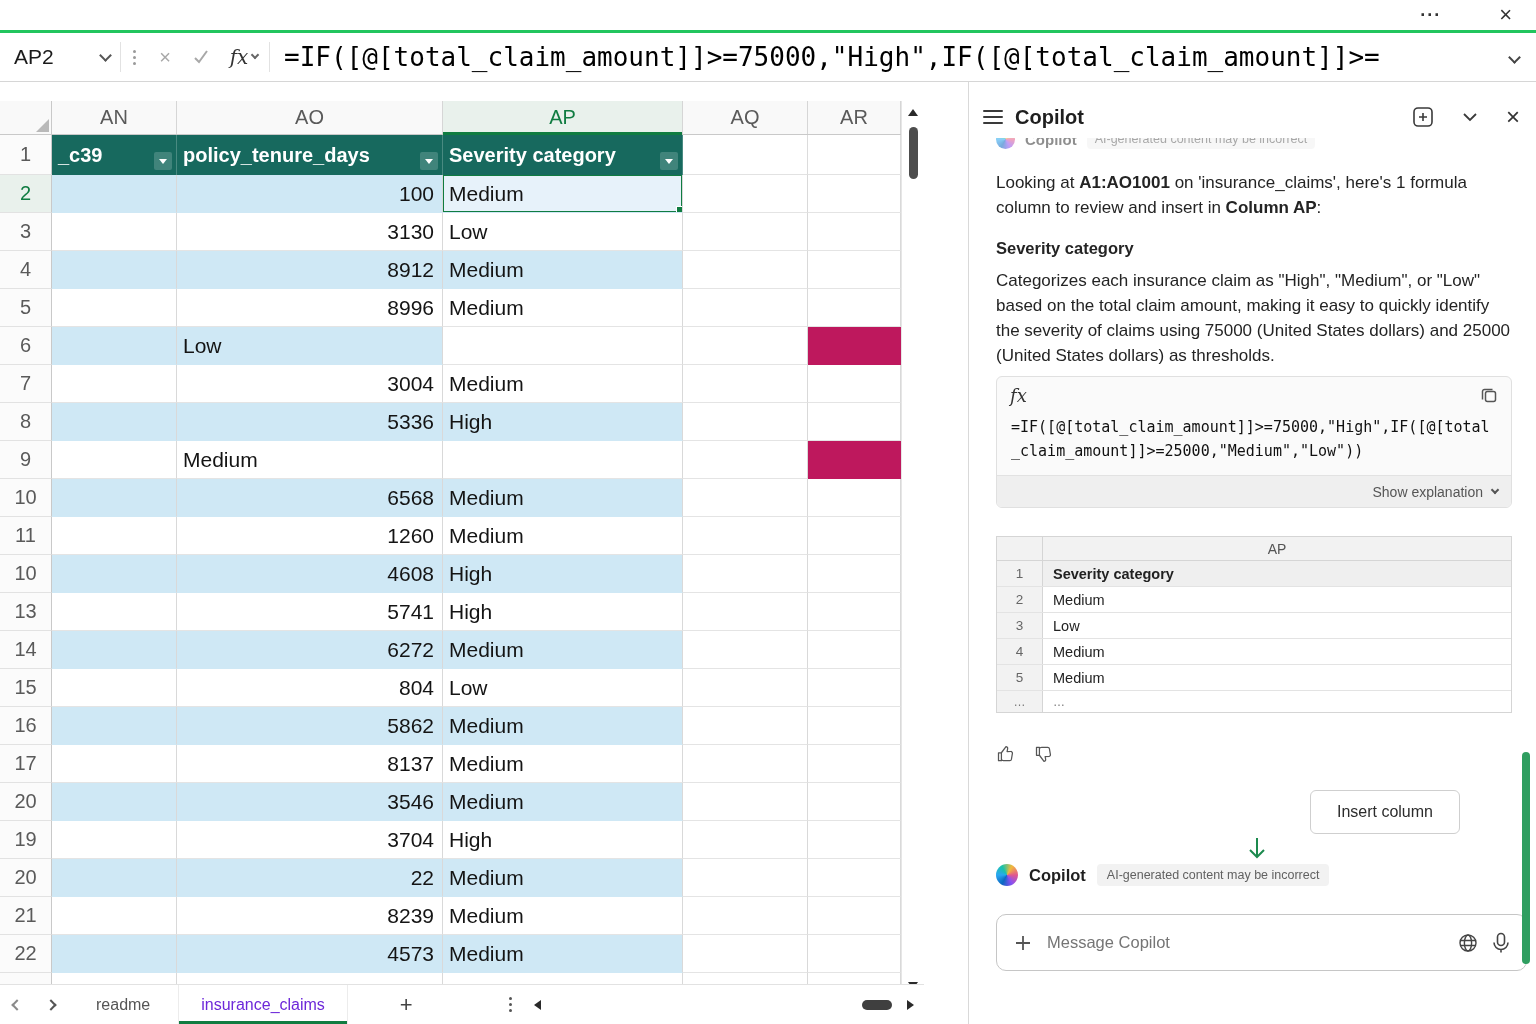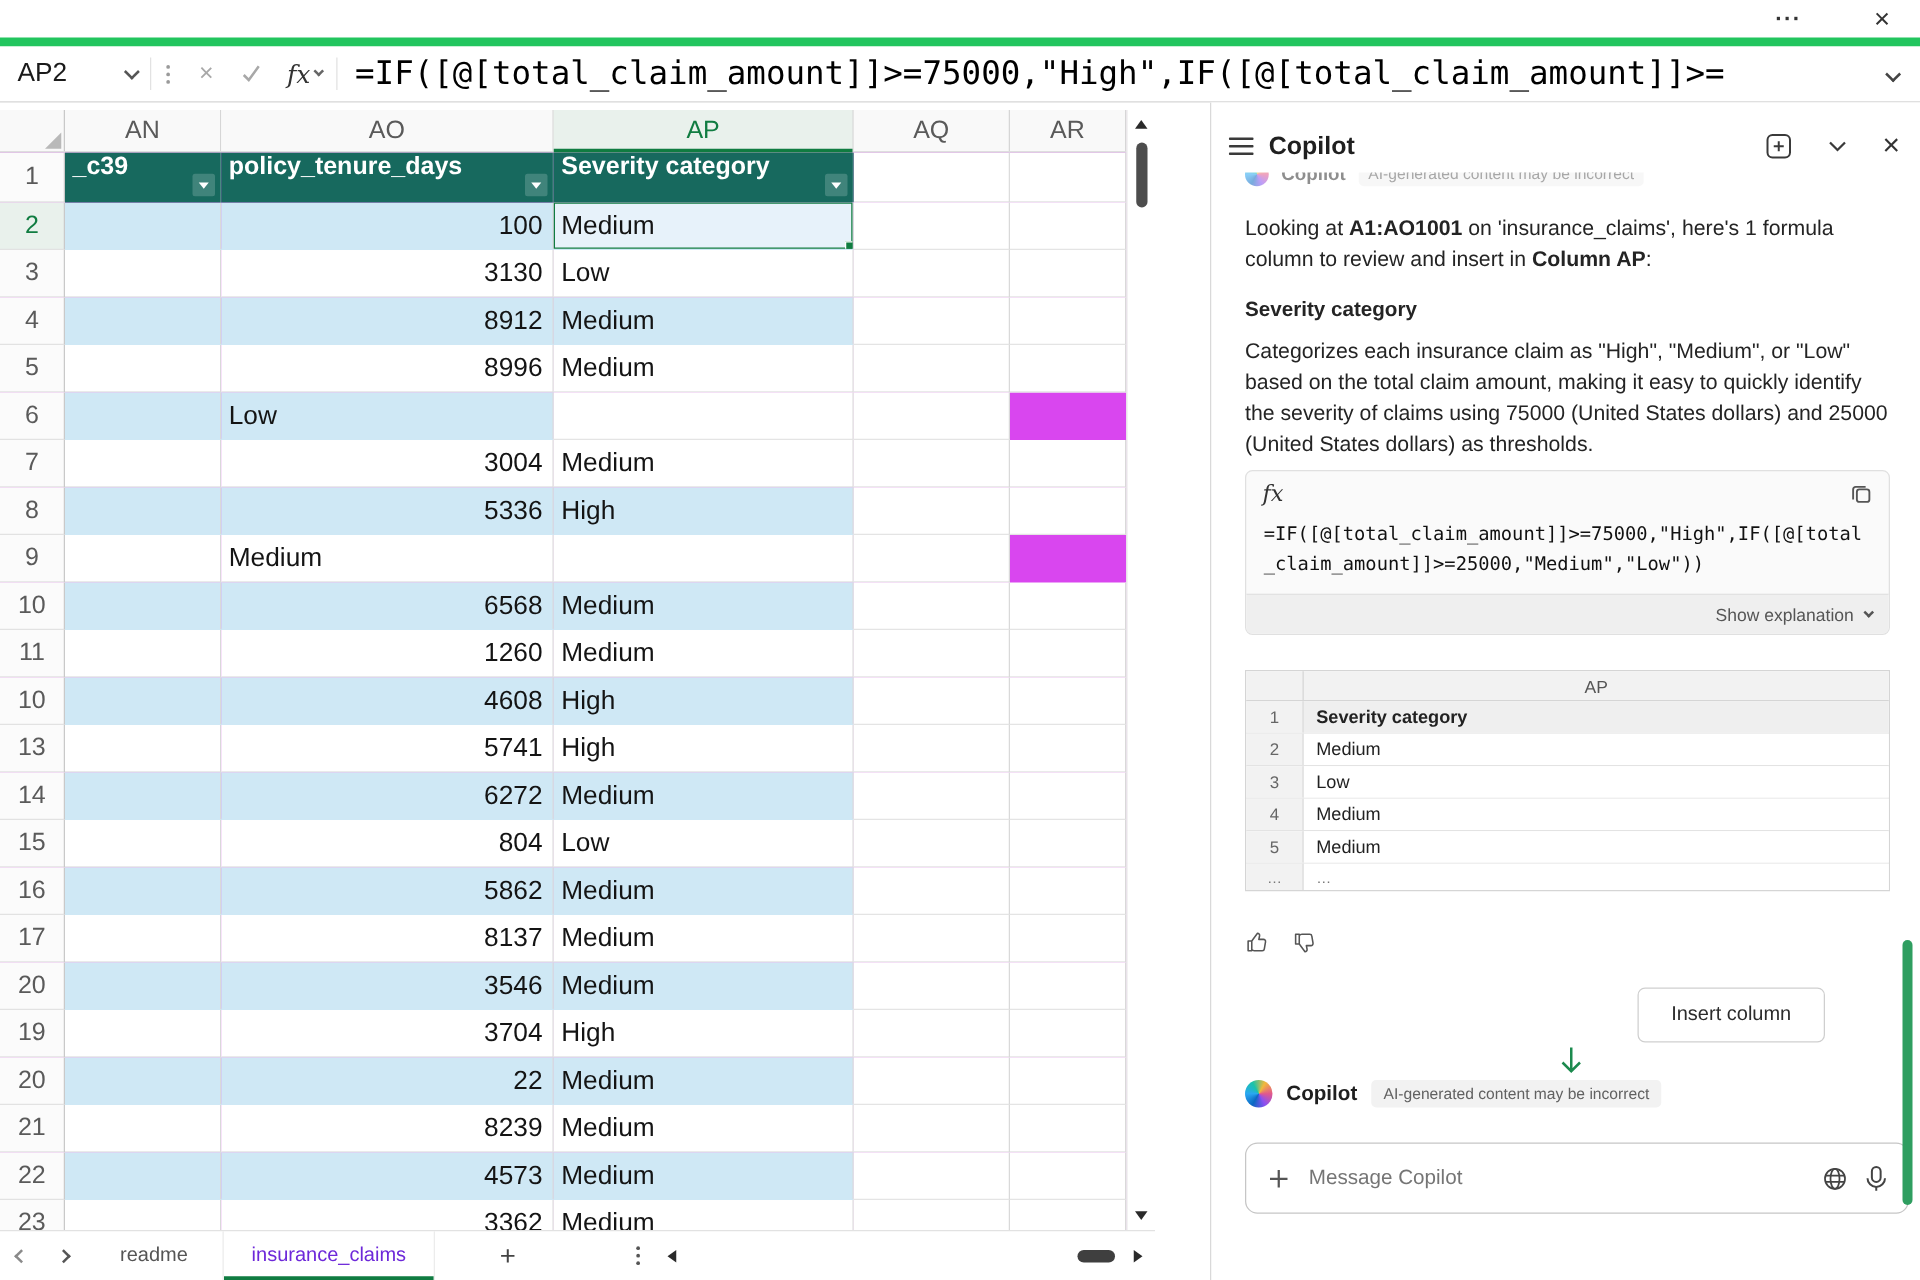--- a/index.html
+++ b/index.html
@@ -10,49 +10,49 @@
   html,body{ width:1536px; height:1024px; overflow:hidden; }
   body{ font-family:"Liberation Sans", sans-serif; background:#fff; color:#222; }
   .app{ position:relative; width:1536px; height:1024px; background:#fff; overflow:hidden; }
 
   
   .titlebar{ position:absolute; top:0; left:0; right:0; height:30px; display:flex; justify-content:flex-end; align-items:center; gap:58px; padding-right:24px; }
   .tb-more{ font-size:18px; color:#333; letter-spacing:1px; font-weight:700; }
   .tb-close{ font-size:22px; color:#333; line-height:1; }
 
   
-  .formula-row{ position:absolute; top:30px; left:0; right:0; height:52px; border-top:7px solid #22c55e; border-bottom:1px solid #d6d6d6; display:flex; align-items:stretch; background:#fff; }
+  .formula-row{ position:absolute; top:30px; left:0; right:0; height:52px; border-top:3px solid #22c55e; border-bottom:1px solid #d6d6d6; display:flex; align-items:stretch; background:#fff; }
   .name-box{ width:120px; display:flex; align-items:center; padding-left:14px; font-size:21px; color:#1a1a1a; }
   .chev-css{ width:9px; height:9px; border-right:2px solid #555; border-bottom:2px solid #555; transform:rotate(45deg); display:inline-block; }
   .name-box .chev-css{ margin-left:auto; margin-right:10px; margin-top:-4px; }
   .fbar-divider{ width:1px; background:#e2e2e2; margin:9px 0; }
   .drag-dots{ width:26px; display:flex; flex-direction:column; gap:3px; align-items:center; justify-content:center; }
   .drag-dots i{ width:3px; height:3px; border-radius:50%; background:#9a9a9a; }
   .fbar-btn{ width:36px; display:flex; align-items:center; justify-content:center; font-size:20px; color:#a8a8a8; }
   .fbar-fx{ width:50px; display:flex; align-items:center; justify-content:center; gap:4px; }
   .fbar-fx .fx{ font-family:"DejaVu Serif", serif; font-style:italic; font-size:20px; color:#333; }
   .fbar-fx .chev-css{ width:6px; height:6px; border-color:#666; margin-top:-4px; }
   .formula-input{ flex:1; display:flex; align-items:center; overflow:hidden; white-space:nowrap; font-family:"DejaVu Sans Mono", monospace; font-size:26px; color:#000; padding-left:14px; }
   .fbar-end{ width:44px; display:flex; align-items:center; justify-content:center; }
   .fbar-end .chev-css{ border-color:#444; }
 
   
-  .grid-area{ position:absolute; top:88px; left:0; width:924px; height:898px; overflow:hidden; background:#d946ef; }
+  .grid-area{ position:absolute; top:101px; left:0; width:924px; height:898px; overflow:hidden; background:#be185d; }
   .gcols{ display:grid; grid-template-columns:52px 125px 266px 240px 125px 93px; }
   .col-headers{ position:absolute; top:0; left:0; width:901px; height:34px; border-bottom:1px solid #c9c9c9; background:#f9f9f9; }
   .col-h{ display:flex; align-items:center; justify-content:center; font-size:20px; color:#5a5a5a; border-right:1px solid #d6d6d6; position:relative; background:#f9f9f9; }
   .col-h.sel{ color:var(--excel-green); background:#e9f1ec; }
   .col-h.sel::after{ content:""; position:absolute; left:0; right:0; bottom:-1px; height:3px; background:var(--excel-green); }
   .corner{ position:relative; border-right:1px solid #c9c9c9; background:#f9f9f9; }
   .corner::after{ content:""; position:absolute; right:2px; bottom:2px; border-style:solid; border-width:0 0 13px 13px; border-color:transparent transparent #b9b9b9 transparent; }
 
   .rows-viewport{ position:absolute; top:34px; left:0; width:901px; bottom:0; overflow:hidden; }
   .theader-row{ height:40px; }
   .row-num{ display:flex; align-items:center; justify-content:center; font-size:20px; color:#5a5a5a; background:#fbfbfb; border-right:1px solid #c9c9c9; border-bottom:1px solid #e2e2e2; }
-  .tcell{ background:var(--table-header-teal); color:#fff; font-weight:700; font-size:20px; display:flex; padding-left:6px; position:relative; border-right:1px solid rgba(255,255,255,.22); white-space:nowrap; overflow:hidden; }
+  .tcell{ background:var(--table-header-teal); color:#fff; font-weight:700; font-size:20px; display:flex; align-items:center; padding-left:6px; position:relative; border-right:1px solid rgba(255,255,255,.22); white-space:nowrap; overflow:hidden; }
   .filter-btn{ position:absolute; right:4px; bottom:5px; width:18px; height:18px; background:rgba(255,255,255,.18); border-radius:2px; display:flex; align-items:center; justify-content:center; }
   .filter-btn i{ width:0; height:0; border-left:4px solid transparent; border-right:4px solid transparent; border-top:5px solid #fff; }
   .empty-cell{ background:#fff; border-right:1px solid #dcdcdc; border-bottom:1px solid #e2e2e2; }
 
   .grid-row{ height:38px; }
   .cell{ border-right:1px solid #d9d9d9; border-bottom:1px solid #e4e4e4; display:flex; align-items:center; font-size:21px; color:#141414; background:#fff; overflow:hidden; }
   .c-ao{ justify-content:flex-end; padding-right:8px; }
   .c-ap{ padding-left:6px; }
   .banded .c-an,.banded .c-ao,.banded .c-ap{ background:var(--banded-row-blue); border-bottom-color:var(--banded-row-blue); }
   .selected-row .row-num{ color:var(--excel-green); background:#e9f1ec; }

